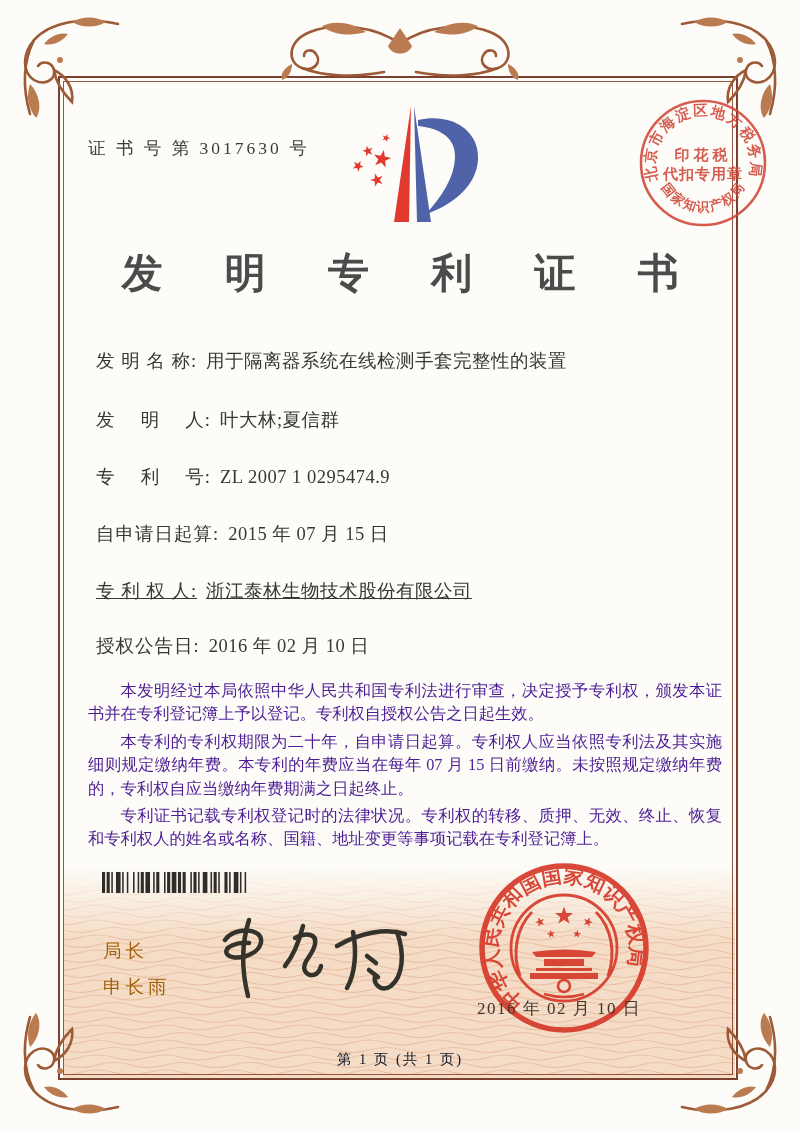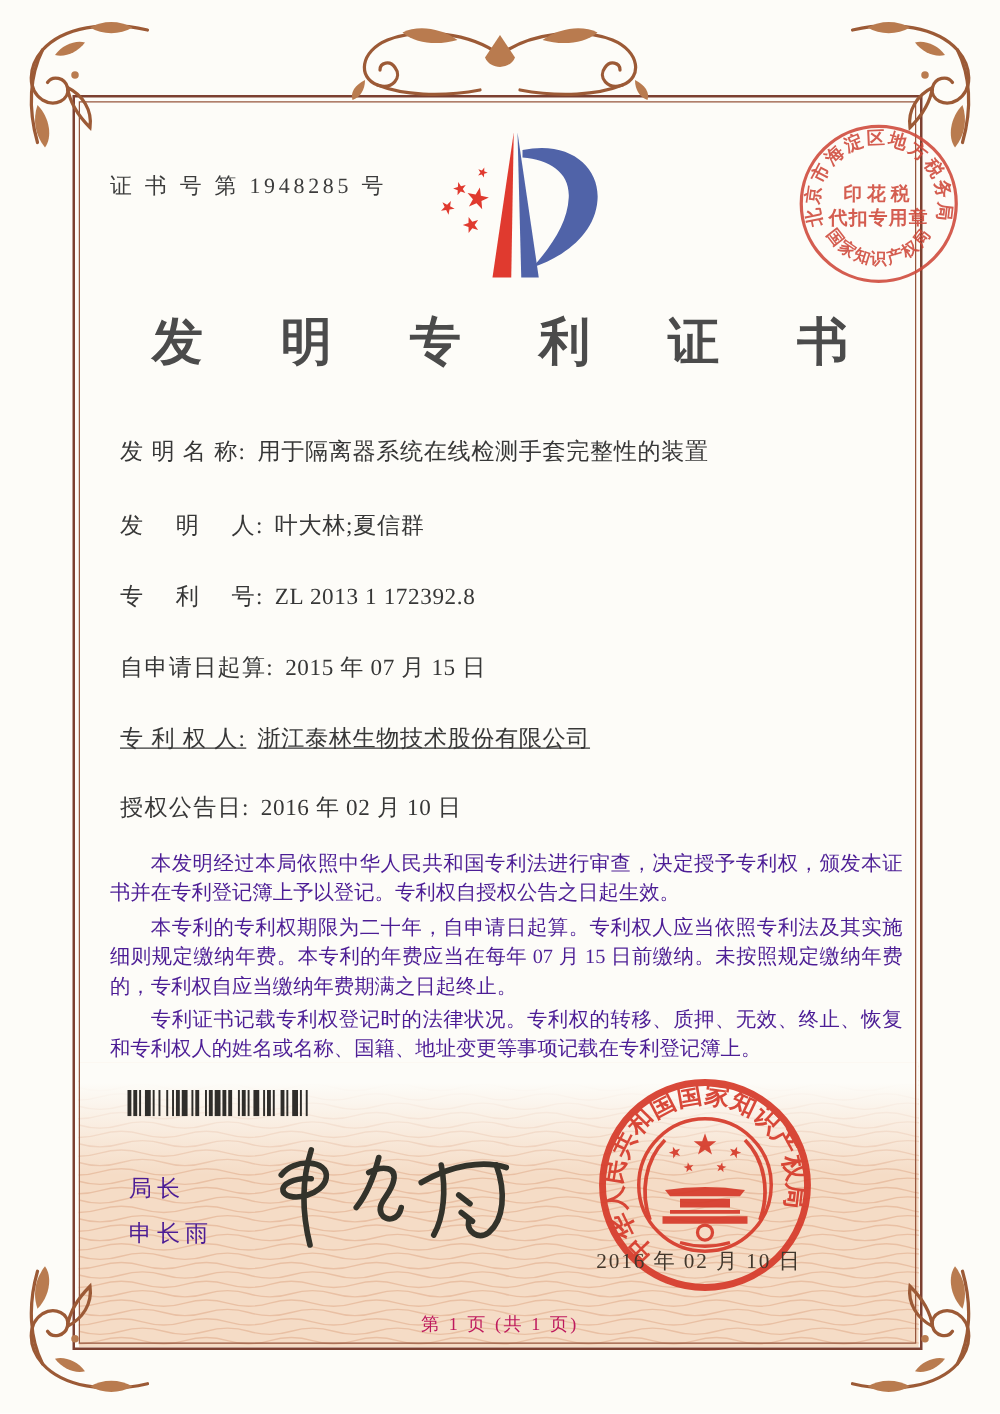--- a/index.html
+++ b/index.html
@@ -22,23 +22,23 @@
   .cert-no{left:88px;top:136px;font-size:17.5px;letter-spacing:3px;color:#3c3c3c;}
   .title{left:60px;top:246px;width:680px;text-align:center;font-size:41px;font-weight:600;
          letter-spacing:26px;padding-left:26px;box-sizing:border-box;color:#4b4b4b;}
   .field{left:96px;width:620px;font-size:18.5px;color:#373737;white-space:nowrap;}
   .field .lbl{letter-spacing:1px;}
   .field .val{margin-left:9px;letter-spacing:0.5px;}
   .bodytext{left:88px;top:679px;width:634px;font-size:16.3px;line-height:23.4px;
             text-align:justify;color:#4c1d95;}
   .bodytext p{margin:0 0 4px 0;text-indent:2em;}
   #barcode{left:100px;top:872px;width:206px;height:21px;}
-  .official{left:103px;font-size:18.5px;color:#4c1d95;letter-spacing:4px;}
+  .official{left:103px;font-size:18.5px;color:#a16207;letter-spacing:4px;}
   .seal-date{left:477px;top:997px;font-size:17px;color:#41372c;letter-spacing:1.5px;z-index:6;}
-  .footer{left:60px;top:1050px;width:680px;text-align:center;font-size:14.5px;color:#be185d;letter-spacing:2px;}
+  .footer{left:60px;top:1050px;width:680px;text-align:center;font-size:14.5px;color:#0f172a;letter-spacing:2px;}
   svg{display:block;}
   .sealtxt{font-family:"Liberation Serif","DejaVu Serif",serif;font-weight:700;}
 </style>
 </head>
 <body>
 
 <div class="page">
 
   <svg id="waves" class="abs" viewBox="0 0 672 228">
       <rect width="672" height="228" fill="#f5dcc6"></rect>
@@ -108,21 +108,21 @@
     <g transform="translate(786,1117) scale(-1,-1)">
         <use href="#flourish" width="110" height="110"></use>
       </g>
     <g transform="translate(400,58)">
       <use href="#bandhalf"></use>
       <use href="#bandhalf" transform="scale(-1,1)"></use>
       <path class="ornf" d="M-12,-12 L0,-30 L12,-12 C8,-2 -8,-2 -12,-12 Z"></path>
     </g>
   </svg>
 
-  <div class="abs cert-no">证 书 号 第 1948285 号</div>
+  <div class="abs cert-no">证 书 号 第 3017630 号</div>
 
   <svg class="abs" style="left:338px;top:100px;width:155px;height:135px;" viewBox="0 0 155 135">
     <polygon points="73,6 56,122 71,122" fill="#e03a2f"></polygon>
     <polygon points="76,6 79,122 93,122" fill="#5063a8"></polygon>
     <path fill="#5063a8" d="M80,20 C118,12 142,34 140,60 C138,88 112,106 88,114 C104,96 116,78 117,58 C118,38 102,28 80,26 Z"></path>
     <g fill="#e03a2f">
       <use href="#star5" transform="translate(48,38) scale(0.42) rotate(20)"></use>
       <use href="#star5" transform="translate(30,51) scale(0.55) rotate(-15)"></use>
       <use href="#star5" transform="translate(44,59) scale(0.92) rotate(12)"></use>
       <use href="#star5" transform="translate(20,66) scale(0.58) rotate(28)"></use>
@@ -148,21 +148,21 @@
 
   <div class="abs title">发 明 专 利 证 书</div>
 
   <div class="abs field" style="top:348px;">
     <span class="lbl">发 明 名 称:</span><span class="val">用于隔离器系统在线检测手套完整性的装置</span>
   </div>
   <div class="abs field" style="top:407px;">
     <span class="lbl">发　 明　 人:</span><span class="val">叶大林;夏信群</span>
   </div>
   <div class="abs field" style="top:464px;">
-    <span class="lbl">专　 利　 号:</span><span class="val">ZL 2013 1 172392.8</span>
+    <span class="lbl">专　 利　 号:</span><span class="val">ZL 2007 1 0295474.9</span>
   </div>
   <div class="abs field" style="top:521px;">
     <span class="lbl">自申请日起算:</span><span class="val">2015 年 07 月 15 日</span>
   </div>
   <div class="abs field" style="top:578px;text-decoration:underline;">
     <span class="lbl">专 利 权 人:</span><span class="val">浙江泰林生物技术股份有限公司</span>
   </div>
   <div class="abs field" style="top:608px;margin-top:25px;">
     <span class="lbl">授权公告日:</span><span class="val">2016 年 02 月 10 日</span>
   </div>

